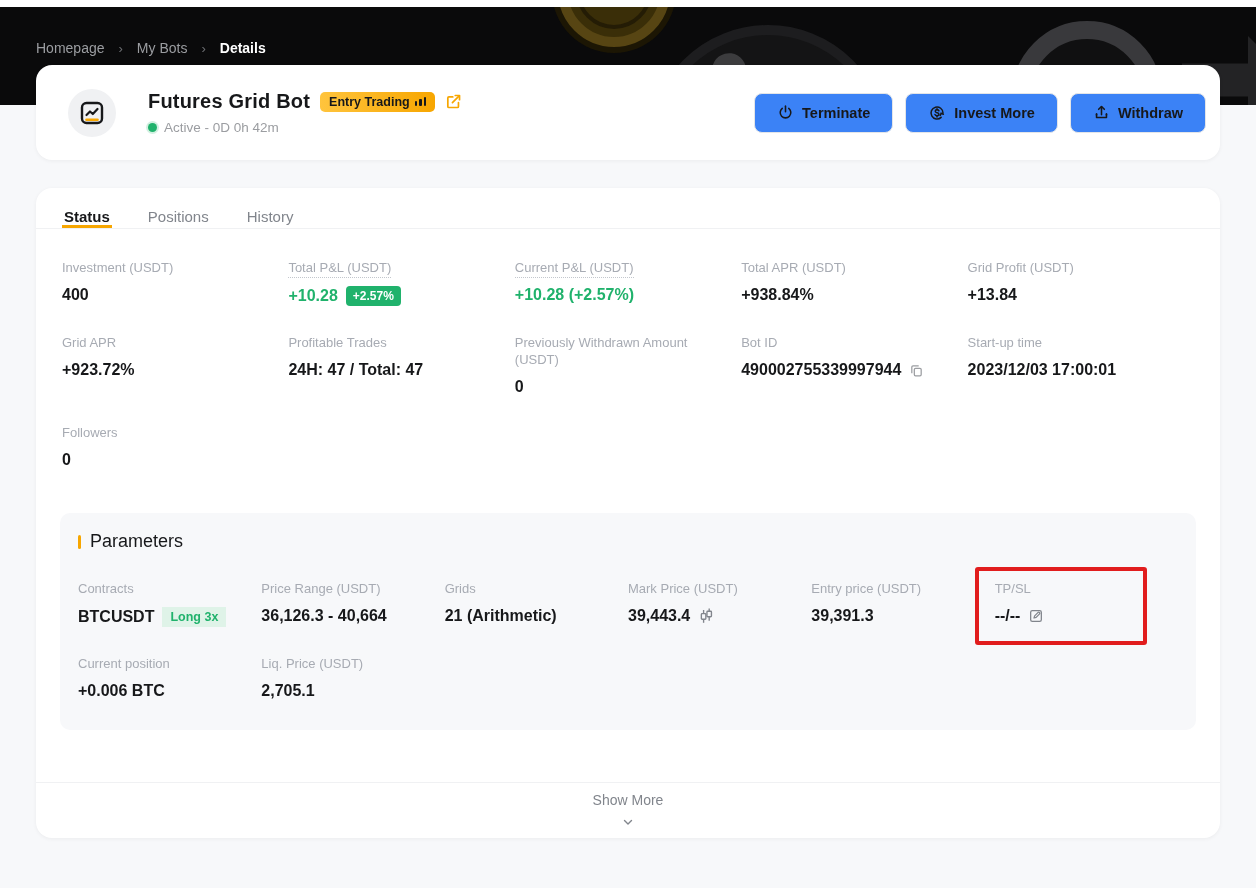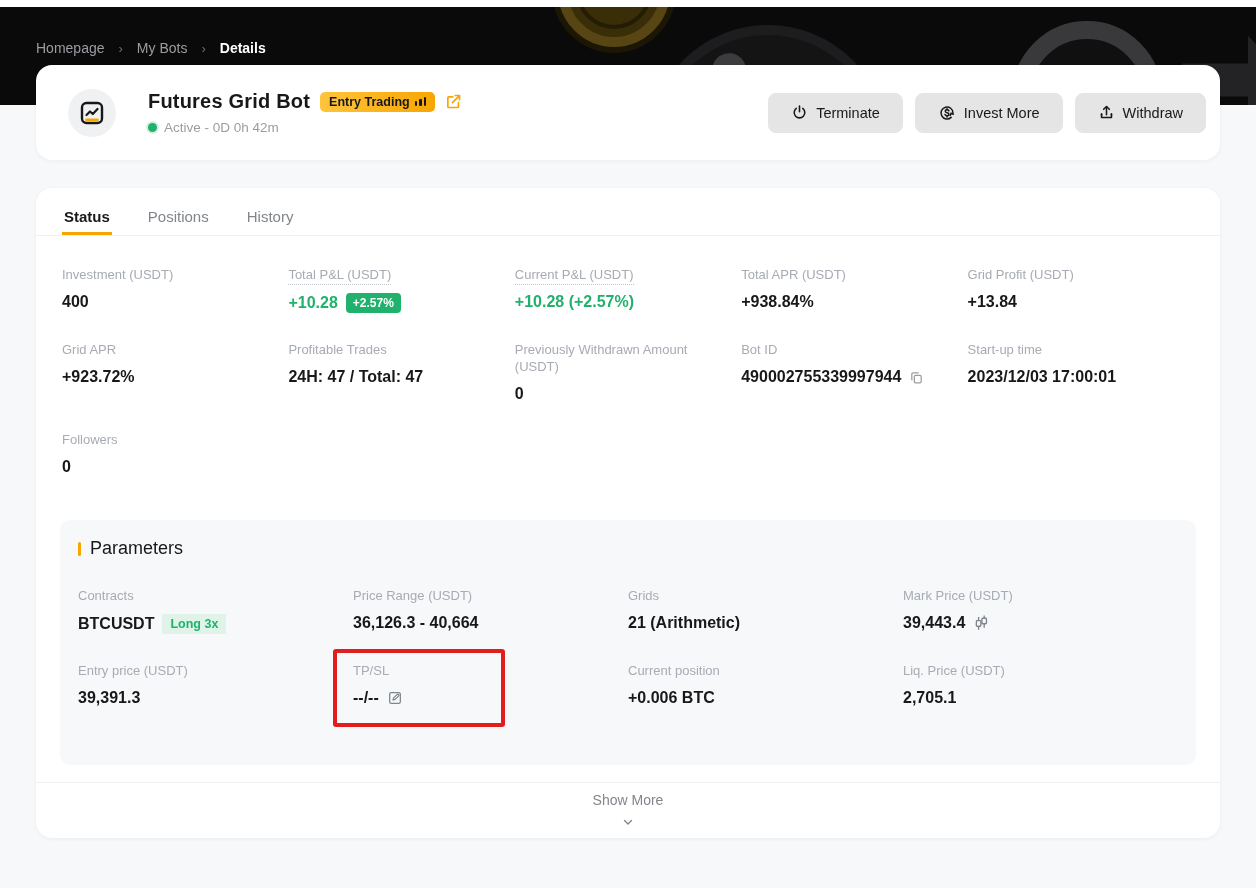--- a/index.html
+++ b/index.html
@@ -53,45 +53,45 @@
   }
   .ct-bars { display:inline-flex; align-items:flex-end; gap:2px; }
   .ct-bars i { display:block; width:2.5px; background:#17181a; border-radius:1px; }
   .ct-bars i:nth-child(1){height:5px;} .ct-bars i:nth-child(2){height:7px;} .ct-bars i:nth-child(3){height:9px;}
   .status-row { display:flex; align-items:center; gap:7px; margin-top:7px; }
   .status-dot { width:9px; height:9px; border-radius:50%; background:#20b26c; box-shadow:0 0 0 2px #d2f0e1; }
   .status-text { font-size:13.5px; color:#9b9da1; }
   .header-actions { display:flex; gap:12px; }
   .btn {
     display:inline-flex; align-items:center; gap:8px; height:40px; padding:0 22px;
-    border:1px solid #e3e5e8; border-radius:8px; background:#e5e5e5; font-size:14.5px; font-weight:400;
+    border:1px solid #e3e5e8; border-radius:8px; background:#3b82f6; font-size:14.5px; font-weight:700;
     color:#17181a; cursor:pointer; font-family:inherit;
   }
   .btn svg { flex:0 0 auto; }
 
   
   .main-card { margin:28px 36px 0; min-height:650px; display:flex; flex-direction:column; }
   .tabs { display:flex; gap:34px; padding:0 26px; border-bottom:1px solid #f0f1f3; }
-  .tab { font-size:15px; color:#81858c; padding:20px 2px 7px; cursor:pointer; border-bottom:3px solid transparent; }
+  .tab { font-size:15px; color:#81858c; padding:20px 2px 0; cursor:pointer; border-bottom:3px solid transparent; }
   .tab.active { color:#17181a; font-weight:700; border-bottom-color:#f7a600; }
 
   .stats-grid { display:grid; grid-template-columns:repeat(5,1fr); row-gap:28px; padding:30px 26px 0; }
   .stat { padding-right:18px; }
   .stat-label { font-size:13px; color:#a7abb3; line-height:17px; margin-bottom:10px; }
   .stat-label .dotted { border-bottom:1px dotted #c3c7cd; padding-bottom:2px; }
   .stat-value { font-size:16px; font-weight:700; color:#17181a; display:flex; align-items:center; gap:8px; white-space:nowrap; }
   .stat-value.green { color:#20b26c; }
   .pnl-badge { background:#20b26c; color:#fff; font-size:12px; font-weight:700; padding:3px 7px; border-radius:4px; }
 
   
   .params-box { margin:44px 24px 0; background:#f7f8fa; border-radius:10px; padding:18px 18px 30px; }
   .params-head { display:flex; align-items:center; gap:9px; }
   .params-bar { width:3px; height:14px; background:#f7a600; border-radius:2px; }
   .params-title { font-size:18px; color:#17181a; }
-  .params-grid { display:grid; grid-template-columns:repeat(4,1fr); row-gap:28px; margin-top:28px; }
+  .params-grid { display:grid; grid-template-columns:repeat(6,1fr); row-gap:28px; margin-top:28px; }
   .param { padding-right:16px; position:relative; }
   .side-badge { background:#dff3e8; color:#20b26c; font-size:12.5px; font-weight:600; padding:3px 8px; border-radius:0; }
   .icon-btn { display:inline-flex; align-items:center; cursor:pointer; }
   .red-annotation {
     position:absolute; left:-20px; top:-13px; width:172px; height:78px;
     border:4px solid #e11d1d; border-radius:3px; pointer-events:none; z-index:5;
   }
 
   
   .card-footer { margin-top:auto; border-top:1px solid #f0f1f3; height:56px; display:flex; align-items:center; justify-content:center; gap:7px; color:#81858c; font-size:14px; cursor:pointer;flex-direction:column; }

